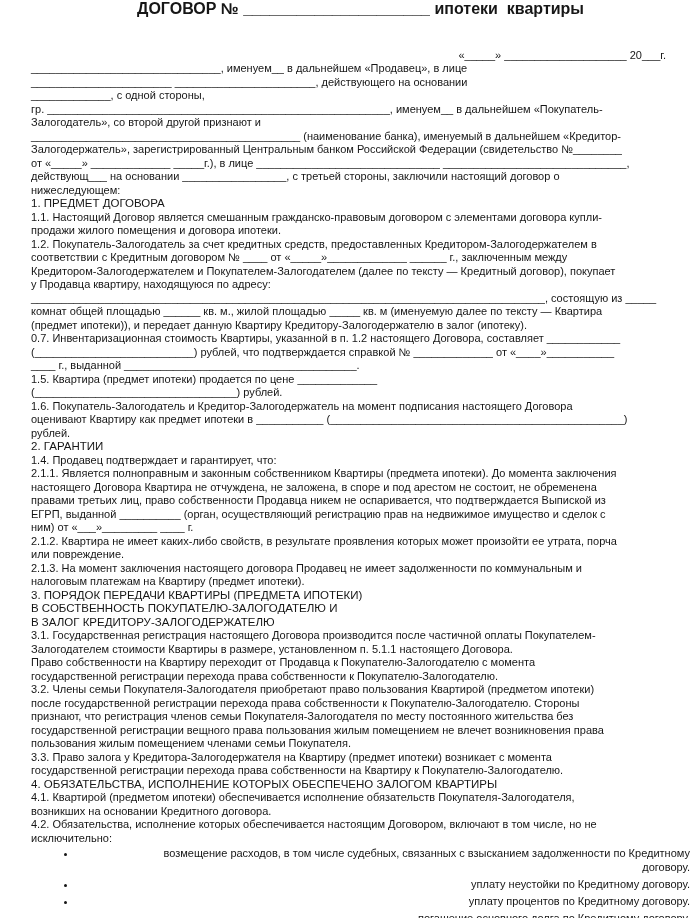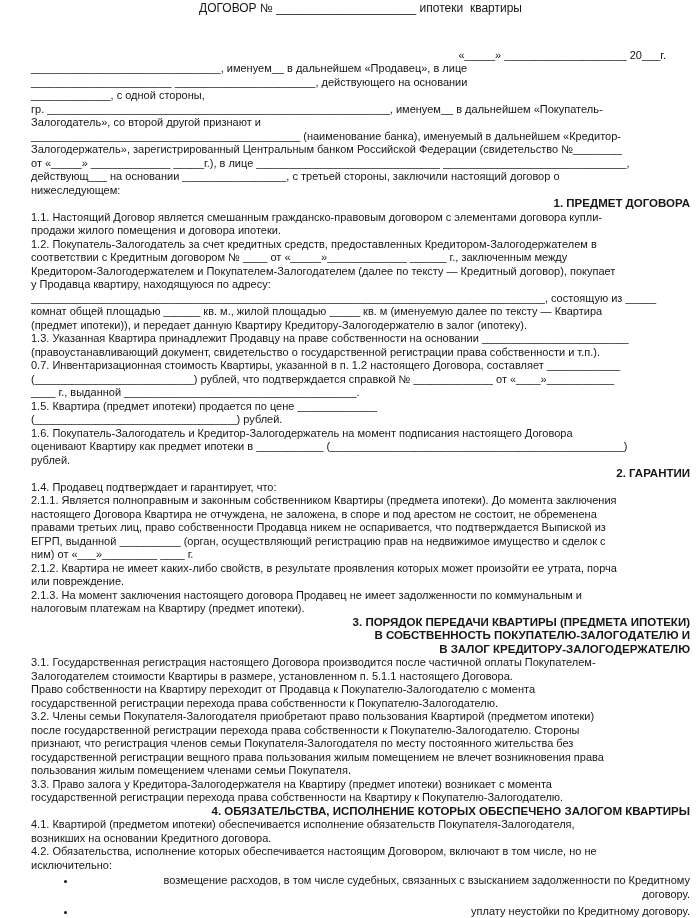--- a/index.html
+++ b/index.html
@@ -11,38 +11,38 @@
     color: #161616;
     font-family: "Liberation Sans", "DejaVu Sans", sans-serif;
     font-size: 11px;
     line-height: 13.5px;
   }
   .doc {
     padding: 2px 10px 0 31px;
   }
   .doc-title {
     text-align: center;
-    font-weight: normal;
-    font-size: 12px;
+    font-weight: bold;
+    font-size: 16px;
     white-space: pre;
   }
   .date-line {
     text-align: right;
     padding-right: 24px;
     white-space: pre;
     margin-top: 33px;
   }
   .para {
     margin: 0;
     white-space: pre;
   }
   .heading {
     margin: 0;
-    text-align: right;
-    font-weight: bold;
+    text-align: left;
+    font-weight: normal;
     font-size: 11.5px;
     white-space: pre;
   }
   ul.blist {
     margin: 2px 0 0 0;
     padding-left: 46px;
     list-style: disc outside;
     text-align: right;
   }
   ul.blist li {
@@ -70,22 +70,20 @@
       <div class="heading">1. ПРЕДМЕТ ДОГОВОРА</div>
       <div class="para">1.1. Настоящий Договор является смешанным гражданско-правовым договором с элементами договора купли-
 продажи жилого помещения и договора ипотеки.</div>
       <div class="para">1.2. Покупатель-Залогодатель за счет кредитных средств, предоставленных Кредитором-Залогодержателем в
 соответствии с Кредитным договором № ____ от «_____»_____________ ______ г., заключенным между
 Кредитором-Залогодержателем и Покупателем-Залогодателем (далее по тексту — Кредитный договор), покупает
 у Продавца квартиру, находящуюся по адресу:</div>
       <div class="para">____________________________________________________________________________________, состоящую из _____
 комнат общей площадью ______ кв. м., жилой площадью _____ кв. м (именуемую далее по тексту — Квартира
 (предмет ипотеки)), и передает данную Квартиру Кредитору-Залогодержателю в залог (ипотеку).</div>
-      <div class="para">1.3. Указанная Квартира принадлежит Продавцу на праве собственности на основании ________________________
-(правоустанавливающий документ, свидетельство о государственной регистрации права собственности и т.п.).</div>
       <div class="para">0.7. Инвентаризационная стоимость Квартиры, указанной в п. 1.2 настоящего Договора, составляет ____________
 (__________________________) рублей, что подтверждается справкой № _____________ от «____»___________
 ____ г., выданной ______________________________________.</div>
       <div class="para">1.5. Квартира (предмет ипотеки) продается по цене _____________
 (_________________________________) рублей.</div>
       <div class="para">1.6. Покупатель-Залогодатель и Кредитор-Залогодержатель на момент подписания настоящего Договора
 оценивают Квартиру как предмет ипотеки в ___________ (________________________________________________)
 рублей.</div>
       <div class="heading">2. ГАРАНТИИ</div>
       <div class="para">1.4. Продавец подтверждает и гарантирует, что:</div>

